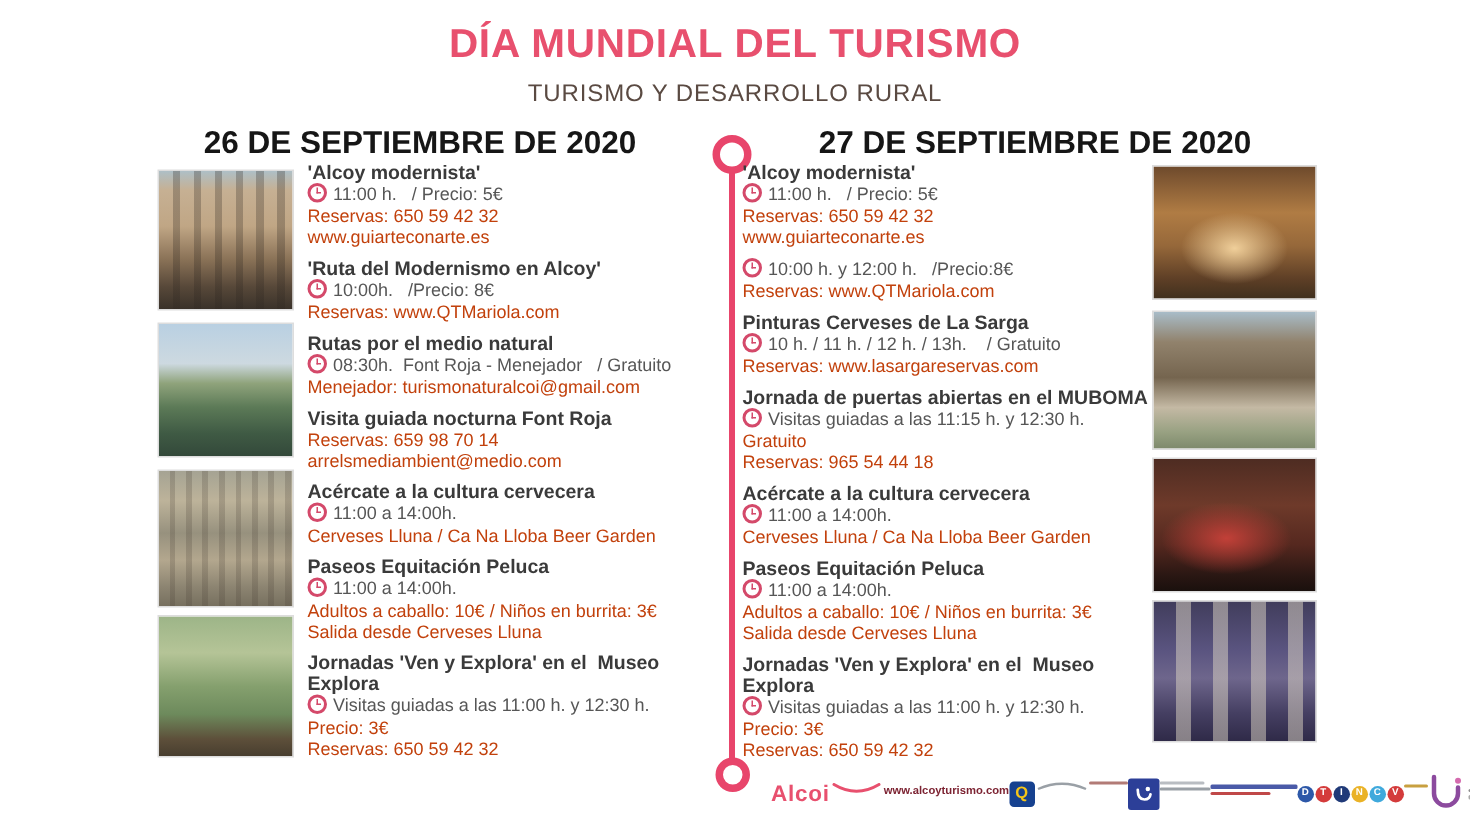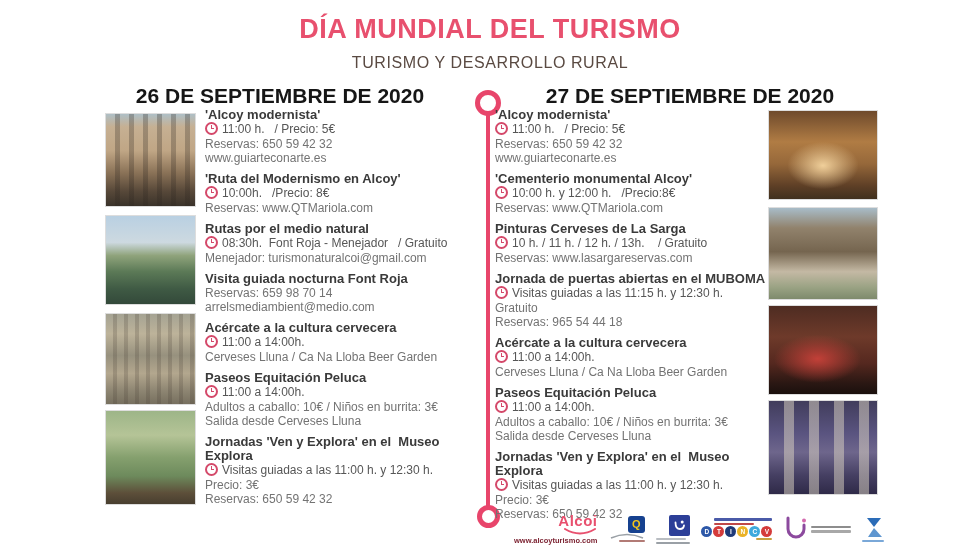--- a/index.html
+++ b/index.html
@@ -46,29 +46,29 @@
       repeating-linear-gradient(90deg,rgba(222,214,196,0) 0 15px,rgba(222,214,196,.5) 15px 25px),
       linear-gradient(180deg,#413d5c 0%,#5a5480 35%,#6e668c 55%,#453f62 80%,#2f2a48 100%)}
   
   .events{position:absolute;top:108px;width:276px}
   .ev-col1{left:205px}
   .ev-col2{left:495px}
   .event{margin-bottom:7px}
   .ev-title{font-size:13px;font-weight:700;color:#3a3a3a;line-height:14px;white-space:pre-wrap}
   .ev-row{display:flex;align-items:flex-start;height:15px}
   .ev-time{font-size:12px;color:#565656;white-space:pre-wrap}
-  .ev-line{font-size:12px;color:#737373;line-height:14px;white-space:pre-wrap}
+  .ev-line{font-size:12px;color:#c2410c;line-height:14px;white-space:pre-wrap}
   .clock{display:inline-block;flex:none;width:13px;height:13px;margin-right:4px;
     border:2px solid #d4496a;border-radius:50%;position:relative;box-sizing:border-box}
   .clock::before{content:"";position:absolute;left:3.5px;top:1px;width:1.5px;height:3.8px;background:#d4496a}
   .clock::after{content:"";position:absolute;left:3.5px;top:3.6px;width:3.8px;height:1.5px;background:#d4496a}
   
   .footer{position:absolute;left:514px;top:508px;width:370px;height:42px;
     display:flex;align-items:center;justify-content:space-between}
-  .logo{display:flex;flex-direction:column;align-items:flex-end;line-height:1}
+  .logo{display:flex;flex-direction:row;align-items:flex-start;line-height:1}
   .alcoi-word{font-size:15px;font-weight:700;color:#e8506e;letter-spacing:.5px}
   .alcoi-url{font-size:7.5px;font-weight:700;color:#7d2433;margin-top:1px;white-space:nowrap}
   .q-box{width:17px;height:17px;background:#16418f;border-radius:3px;color:#f5c518;
     font-size:11px;font-weight:700;display:flex;align-items:center;justify-content:center}
   .t-box{width:21px;height:21px;background:#2c3f98;border-radius:2px;
     display:flex;align-items:center;justify-content:center}
   .bar{border-radius:1px}
   .dti-circles{display:flex;gap:1px;margin:1px 0}
   .dti-c{width:11px;height:11px;border-radius:50%;color:#fff;font-size:6.5px;font-weight:700;
     display:flex;align-items:center;justify-content:center}
@@ -172,21 +172,20 @@
     <div class="ev-title">'Alcoy modernista'</div>
     <div class="ev-row">
       <span class="clock"></span>
       <span class="ev-time">11:00 h.   / Precio: 5€</span>
     </div>
     <div class="ev-line">Reservas: 650 59 42 32</div>
     <div class="ev-line">www.guiarteconarte.es</div>
   </div>
 
   <div class="event">
-    <div class="ev-title">'Cementerio monumental Alcoy'</div>
     <div class="ev-row">
       <span class="clock"></span>
       <span class="ev-time">10:00 h. y 12:00 h.   /Precio:8€</span>
     </div>
     <div class="ev-line">Reservas: www.QTMariola.com</div>
   </div>
 
   <div class="event">
     <div class="ev-title">Pinturas Cerveses de La Sarga</div>
     <div class="ev-row">

